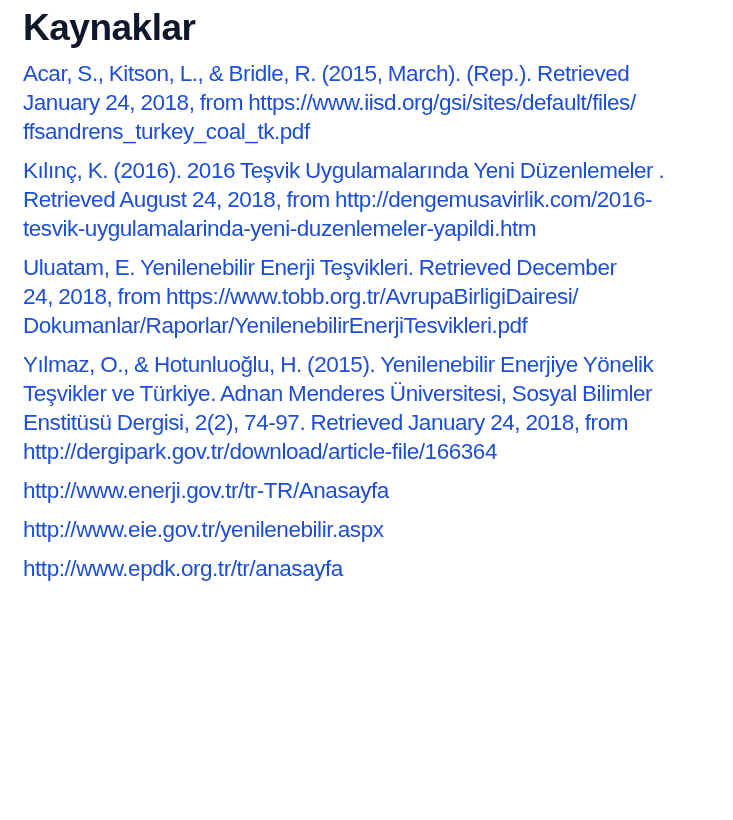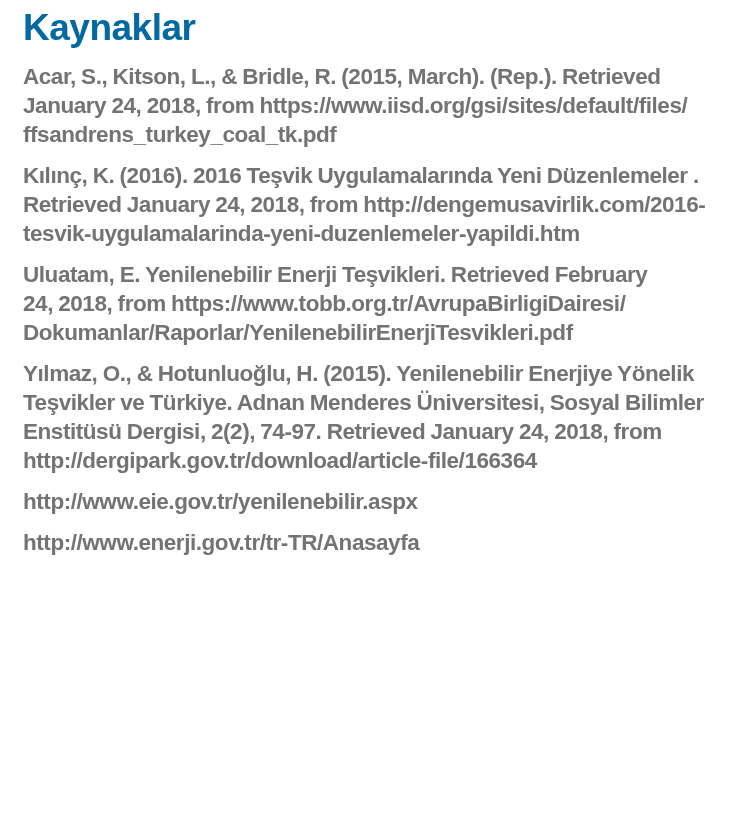--- a/index.html
+++ b/index.html
@@ -17,51 +17,51 @@
     box-sizing: border-box;
     width: 733px;
     height: 820px;
     padding: 6px 16px 0 23px;
     background: #ffffff;
   }
   .page-title {
     font-size: 37px;
     line-height: 44px;
     font-weight: bold;
-    color: #0369a1;
+    color: #0f172a;
     letter-spacing: -0.5px;
     margin: 0 0 9px 0;
   }
   .ref {
     font-size: 22.5px;
     line-height: 29px;
-    color: #737373;
+    color: #1d4ed8;
     letter-spacing: -0.45px;
-    margin: 12px 0 10px 0;
+    margin: 3px 0 10px 0;
     white-space: pre-line;
     word-spacing: -0.5px;
-    font-weight: bold;
   }
 </style>
 </head>
 <body>
 
 <div class="page">
   <h1 class="page-title">Kaynaklar</h1>
 
   <div>
     <p class="ref">Acar, S., Kitson, L., &amp; Bridle, R. (2015, March). (Rep.). Retrieved
 January 24, 2018, from https://www.iisd.org/gsi/sites/default/files/
 ffsandrens_turkey_coal_tk.pdf</p>
     <p class="ref">Kılınç, K. (2016). 2016 Teşvik Uygulamalarında Yeni Düzenlemeler .
-Retrieved January 24, 2018, from http://dengemusavirlik.com/2016-
+Retrieved August 24, 2018, from http://dengemusavirlik.com/2016-
 tesvik-uygulamalarinda-yeni-duzenlemeler-yapildi.htm</p>
-    <p class="ref">Uluatam, E. Yenilenebilir Enerji Teşvikleri. Retrieved February
+    <p class="ref">Uluatam, E. Yenilenebilir Enerji Teşvikleri. Retrieved December
 24, 2018, from https://www.tobb.org.tr/AvrupaBirligiDairesi/
 Dokumanlar/Raporlar/YenilenebilirEnerjiTesvikleri.pdf</p>
     <p class="ref">Yılmaz, O., &amp; Hotunluoğlu, H. (2015). Yenilenebilir Enerjiye Yönelik
 Teşvikler ve Türkiye. Adnan Menderes Üniversitesi, Sosyal Bilimler
 Enstitüsü Dergisi, 2(2), 74-97. Retrieved January 24, 2018, from
 http://dergipark.gov.tr/download/article-file/166364</p>
+    <p class="ref">http://www.enerji.gov.tr/tr-TR/Anasayfa</p>
     <p class="ref">http://www.eie.gov.tr/yenilenebilir.aspx</p>
-    <p class="ref">http://www.enerji.gov.tr/tr-TR/Anasayfa</p>
+    <p class="ref">http://www.epdk.org.tr/tr/anasayfa</p>
   </div>
 </div>
 
 </body></html>

